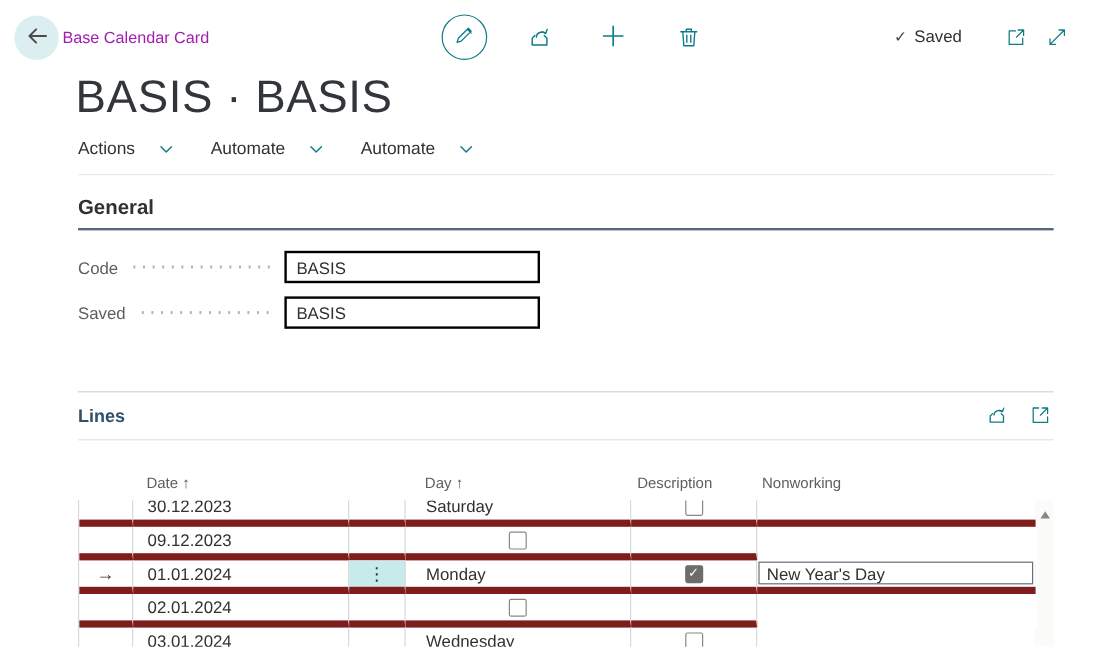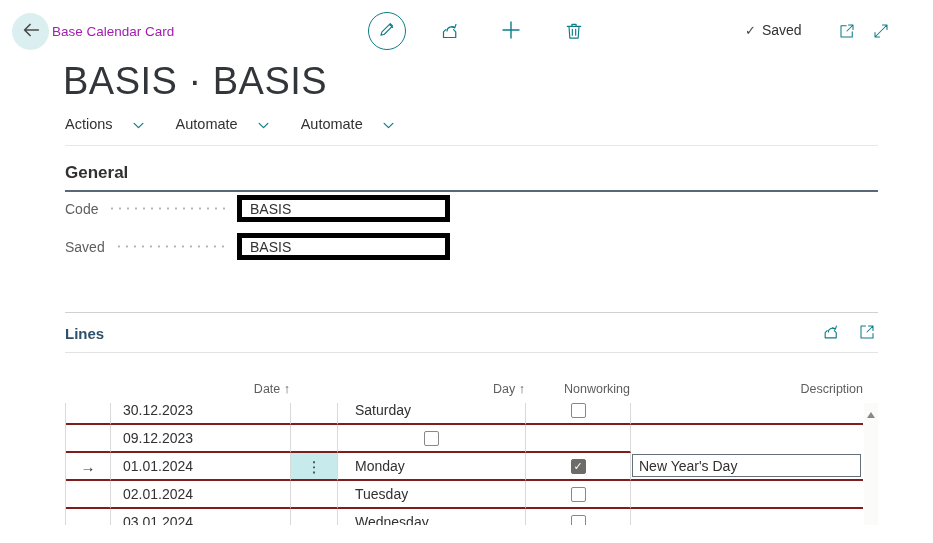--- a/index.html
+++ b/index.html
@@ -53,32 +53,32 @@
     padding-bottom: 13px; border-bottom: 1px solid #e8e8e8;
   }
   .menu-item { display: flex; align-items: center; gap: 20px; font-size: 14.5px; color: #323130; cursor: pointer; background:none; border:none; font-family: inherit; }
 
   
   .section-head {
     margin: 17px 55px 0 65px;
     font-size: 17px; font-weight: 700; color: #323130;
     padding-bottom: 7px; border-bottom: 2px solid #59677a;
   }
-  .form { margin: 3px 55px 0 65px; display: flex; flex-direction: column; }
+  .form { margin: 17px 55px 0 65px; display: flex; flex-direction: column; }
   .form-col-left { width: 385px; }
   .form-col-right { margin-left: 42px; flex: 1; }
   .frow { display: flex; align-items: center; height: 27px; margin-bottom: 11px; }
   .flabel { font-size: 14px; color: #605e5c; white-space: nowrap; }
   .leader {
     flex: 1; height: 27px; margin: 0 8px;
     background-image: radial-gradient(circle, #b3b1af 1px, transparent 1.2px);
     background-size: 8px 27px; background-position: 2px center; background-repeat: repeat-x;
   }
   .tinput {
-    width: 213px; height: 27px; border: 5px solid #000000;
+    width: 213px; height: 27px; border: 2px solid #000000;
     font-family: inherit; font-size: 14px; color: #323130; padding: 0 8px;
     background: #fff;
   }
   .ro-field {
     width: 218px; height: 27px; background: #f3f2f1; border: none;
     display: flex; align-items: center; padding: 0 8px;
     font-size: 14px; color: #323130;
   }
 
   
@@ -88,35 +88,35 @@
     display: flex; align-items: center;
     border-bottom: 1px solid #e3e3e3;
   }
   .lines-title { font-size: 15px; font-weight: 700; color: #2f506b; flex: 1; }
   .lines-icons { display: flex; gap: 14px; }
   .lines-icons .icon-btn { position: static; width: 22px; height: 22px; }
 
   
   .table-wrap { margin-left: 65px; width: 813px; position: relative; }
   .grid-cols { display: grid; grid-template-columns: 45px 180px 47px 188px 105px 233px; }
-  .thead { height: 50px; align-items: end; padding-bottom: 0; width: 798px; text-align: right; }
+  .thead { height: 50px; align-items: end; padding-bottom: 0; width: 798px; }
   .th { font-size: 12.5px; color: #605e5c; padding-bottom: 7px; }
   .th.date { padding-left: 12px; }
   .th.day { padding-left: 17px; }
   .th.nonworking { padding-left: 5px; }
   .th.description { padding-left: 6px; }
 
   .viewport {
     width: 798px; height: 122px; overflow: hidden;
     border-left: 1px solid #d9d9d9; position: relative;
   }
   .trow { width: 798px; height: 28px; }
   .trow.first { margin-top: -6px; }
   .cell {
-    border-right: 1px solid #d9d9d9; border-bottom: 2px solid #7f1d1d;
+    border-right: 1px solid #d9d9d9; border-bottom: 6px solid #7f1d1d;
     display: flex; align-items: center;
     font-size: 14px; color: #323130; position: relative;
     overflow: hidden; white-space: nowrap;
   }
   .cell.date { padding-left: 12px; }
   .cell.day { padding-left: 17px; }
   .cell.nw { justify-content: center; }
   .cell.sel { justify-content: center; }
   .rowarrow { font-size: 15px; color: #323130; }
   .menu-cell-active { background: #c7eaec; justify-content: center; cursor: pointer; }
@@ -278,22 +278,22 @@
     </div>
   </div>
 
   <div class="table-wrap">
 
     <div class="grid-cols thead">
       <div class="th"></div>
       <div class="th date">Date ↑</div>
       <div class="th"></div>
       <div class="th day">Day ↑</div>
+      <div class="th description">Description</div>
       <div class="th nonworking">Nonworking</div>
-      <div class="th description">Description</div>
     </div>
 
     <div class="viewport">
 
       <div class="grid-cols trow first">
         <div class="cell sel"></div>
         <div class="cell date">30.12.2023</div>
         <div class="cell"></div>
         <div class="cell day">Saturday</div>
         <div class="cell nw">
@@ -326,21 +326,20 @@
         </div>
         <div class="cell desc">
           <input class="desc-input" value="New Year's Day" style="">
         </div>
       </div>
 
       <div class="grid-cols trow">
         <div class="cell sel"></div>
         <div class="cell date">02.01.2024</div>
         <div class="cell"></div>
-        <div class="cell day">Tuesday</div>
         <div class="cell nw">
           <span class="cb"></span>
         </div>
         <div class="cell desc"></div>
       </div>
 
       <div class="grid-cols trow">
         <div class="cell sel"></div>
         <div class="cell date">03.01.2024</div>
         <div class="cell"></div>

